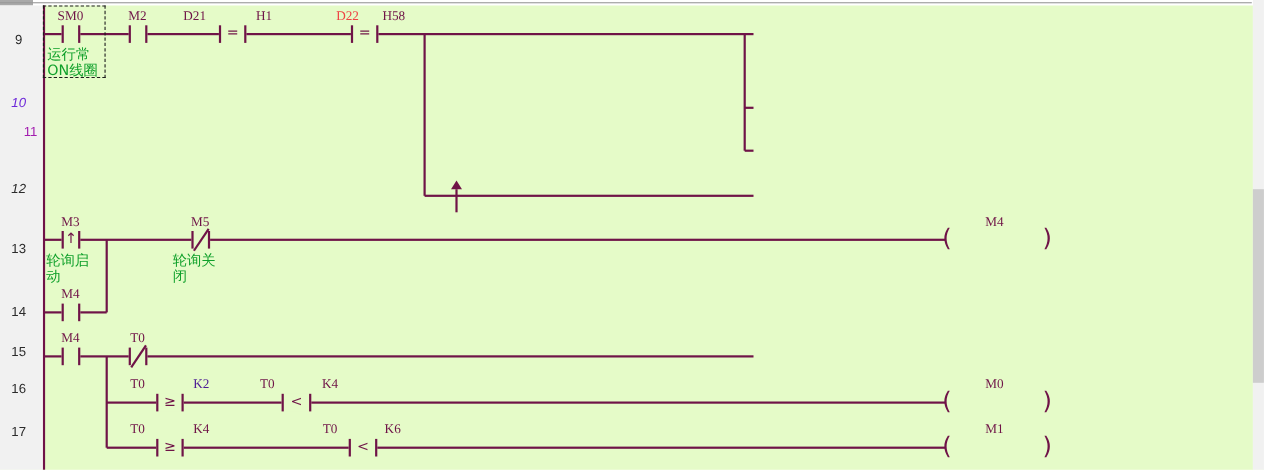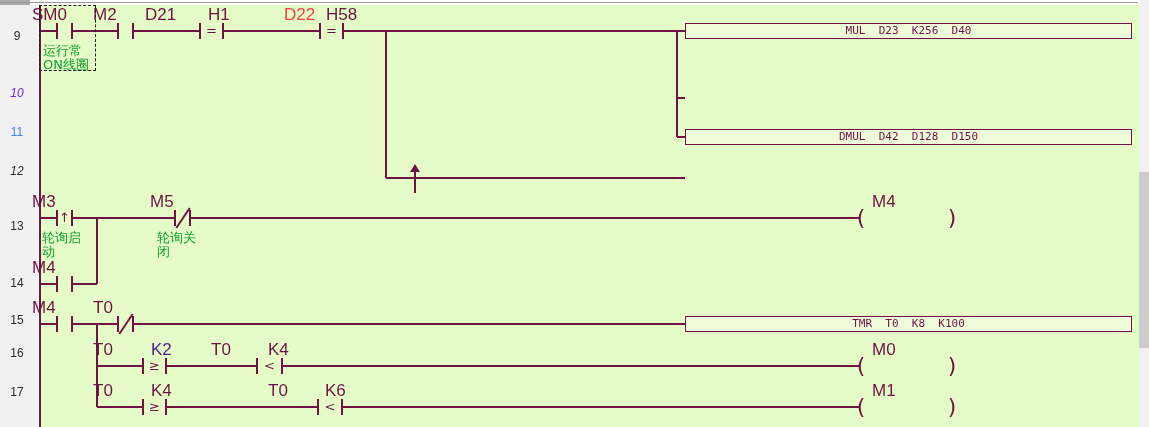--- a/index.html
+++ b/index.html
@@ -14,22 +14,22 @@
   #margin-col{left:0;top:5px;width:38px;height:422px;background:#f1f1f1;z-index:0;}
   #canvas{left:39px;top:5px;width:1100px;height:422px;z-index:0;}
   #vscroll{left:1139px;top:0;width:10px;height:427px;z-index:5;}
   #vthumb{left:0;width:10px;z-index:6;}
   
   .rung-num{width:34px;text-align:center;font-size:12px;z-index:2;
             font-family:"Liberation Sans",sans-serif;}
   .wire{z-index:1;}
   .mask{z-index:2;}
   .bar{position:absolute;top:0;width:2px;height:100%;}
-  .dev-label{width:64px;text-align:left;font-size:17px;line-height:13px;z-index:3;
-             font-family:Liberation Sans, sans-serif;}
+  .dev-label{width:64px;text-align:center;font-size:12px;line-height:13px;z-index:3;
+             font-family:Liberation Serif, serif;}
   .cmp-sym{position:absolute;left:0;right:0;top:0;bottom:0;text-align:center;
            font-size:13px;line-height:16px;font-family:"DejaVu Sans",sans-serif;}
   .nc-slash{position:absolute;left:-3px;top:7px;width:24px;height:2px;transform:rotate(-56deg);}
   .rise{position:absolute;left:0;right:0;top:0;bottom:0;text-align:center;font-size:13px;line-height:15px;}
   .blk{z-index:2;box-sizing:border-box;border:1px solid;text-align:center;
        font-size:11px;line-height:14px;white-space:pre;font-family:"DejaVu Sans Mono",monospace;}
   .paren{width:18px;text-align:center;font-size:22px;line-height:28px;z-index:2;
          font-family:"DejaVu Sans",sans-serif;}
   .comment{font-size:13px;line-height:14px;z-index:3;white-space:pre;}
   .sel-box{z-index:4;border:1px dashed #1c1c1c;box-sizing:border-box;background:transparent;}
@@ -47,21 +47,21 @@
     <div class="abs" id="top-gray"></div>
     <div class="abs" id="top-line"></div>
   </div>
   <div class="abs" id="margin-col" style="background: rgb(241, 241, 241);"></div>
   <div class="abs" id="canvas" style="background: rgb(229, 251, 200);"></div>
   <div class="abs" id="vscroll" style="background: rgb(241, 241, 241);">
     <div class="abs" id="vthumb" style="top: 172px; height: 176px; background: rgb(205, 205, 205);"></div>
   </div>
 <div class="abs rung-num" style="left: 0px; top: 29px; color: rgb(43, 43, 43);">9</div>
     <div class="abs rung-num" style="left: 0px; top: 86px; color: #6d28d9; font-style: italic;">10</div>
-    <div class="abs rung-num" style="left: 0px; top: 125px; color: #3b82f6;">11</div>
+    <div class="abs rung-num" style="left: 0px; top: 113px; color: #a21caf; text-align: right;">11</div>
     <div class="abs rung-num" style="left: 0px; top: 164px; color: rgb(43, 43, 43); font-style: italic;">12</div>
     <div class="abs rung-num" style="left: 0px; top: 219px; color: rgb(43, 43, 43);">13</div>
     <div class="abs rung-num" style="left: 0px; top: 276px; color: rgb(43, 43, 43);">14</div>
     <div class="abs rung-num" style="left: 0px; top: 313px; color: rgb(43, 43, 43);">15</div>
     <div class="abs rung-num" style="left: 0px; top: 346px; color: rgb(43, 43, 43);">16</div>
     <div class="abs rung-num" style="left: 0px; top: 385px; color: rgb(43, 43, 43);">17</div>
     <div class="abs wire" style="left: 39px; top: 5px; width: 2px; height: 422px; background: rgb(111, 19, 71);"></div>
     <div class="abs wire" style="left: 40px; top: 30px; width: 645px; height: 2px; background: rgb(111, 19, 71);"></div>
     <div class="abs wire" style="left: 677px; top: 97px; width: 8px; height: 2px; background: rgb(111, 19, 71);"></div>
     <div class="abs wire" style="left: 677px; top: 136px; width: 8px; height: 2px; background: rgb(111, 19, 71);"></div>
@@ -148,23 +148,20 @@
     </div>
     <div class="abs dev-label" style="left: 93px; top: 384px; color: rgb(111, 19, 71);">T0</div>
     <div class="abs dev-label" style="left: 151px; top: 384px; color: rgb(111, 19, 71);">K4</div>
     <div class="abs mask" style="left: 317px; top: 399px; width: 26px; height: 16px; background: rgb(229, 251, 200);">
       <div class="bar" style="left: 0px; background: rgb(111, 19, 71);"></div>
       <div class="bar" style="right: 0px; background: rgb(111, 19, 71);"></div>
       <div class="cmp-sym" style="color: rgb(111, 19, 71);">&lt;</div>
     </div>
     <div class="abs dev-label" style="left: 268px; top: 384px; color: rgb(111, 19, 71);">T0</div>
     <div class="abs dev-label" style="left: 325px; top: 384px; color: rgb(111, 19, 71);">K6</div>
-    <div class="abs blk" style="left: 685px; top: 23px; width: 447px; height: 16px; background: rgb(238, 251, 218); border-color: rgb(111, 19, 71); color: rgb(111, 19, 71);">MUL  D23  K256  D40</div>
-    <div class="abs blk" style="left: 685px; top: 129px; width: 447px; height: 16px; background: rgb(238, 251, 218); border-color: rgb(111, 19, 71); color: rgb(111, 19, 71);">DMUL  D42  D128  D150</div>
-    <div class="abs blk" style="left: 685px; top: 316px; width: 447px; height: 16px; background: rgb(238, 251, 218); border-color: rgb(111, 19, 71); color: rgb(111, 19, 71);">TMR  T0  K8  K100</div>
     <div class="abs paren" style="left: 852px; top: 204px; color: rgb(111, 19, 71);">(</div>
     <div class="abs paren" style="left: 943px; top: 204px; color: rgb(111, 19, 71);">)</div>
     <div class="abs dev-label" style="left: 872px; top: 195px; color: rgb(111, 19, 71);">M4</div>
     <div class="abs paren" style="left: 852px; top: 352px; color: rgb(111, 19, 71);">(</div>
     <div class="abs paren" style="left: 943px; top: 352px; color: rgb(111, 19, 71);">)</div>
     <div class="abs dev-label" style="left: 872px; top: 343px; color: rgb(111, 19, 71);">M0</div>
     <div class="abs paren" style="left: 852px; top: 393px; color: rgb(111, 19, 71);">(</div>
     <div class="abs paren" style="left: 943px; top: 393px; color: rgb(111, 19, 71);">)</div>
     <div class="abs dev-label" style="left: 872px; top: 384px; color: rgb(111, 19, 71);">M1</div>
     <div class="abs comment" style="left: 43px; top: 44px; color: rgb(15, 160, 42);">运行常

